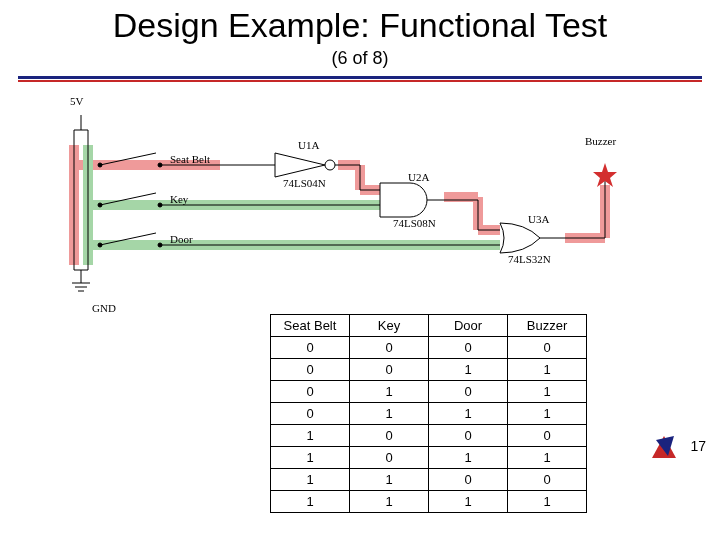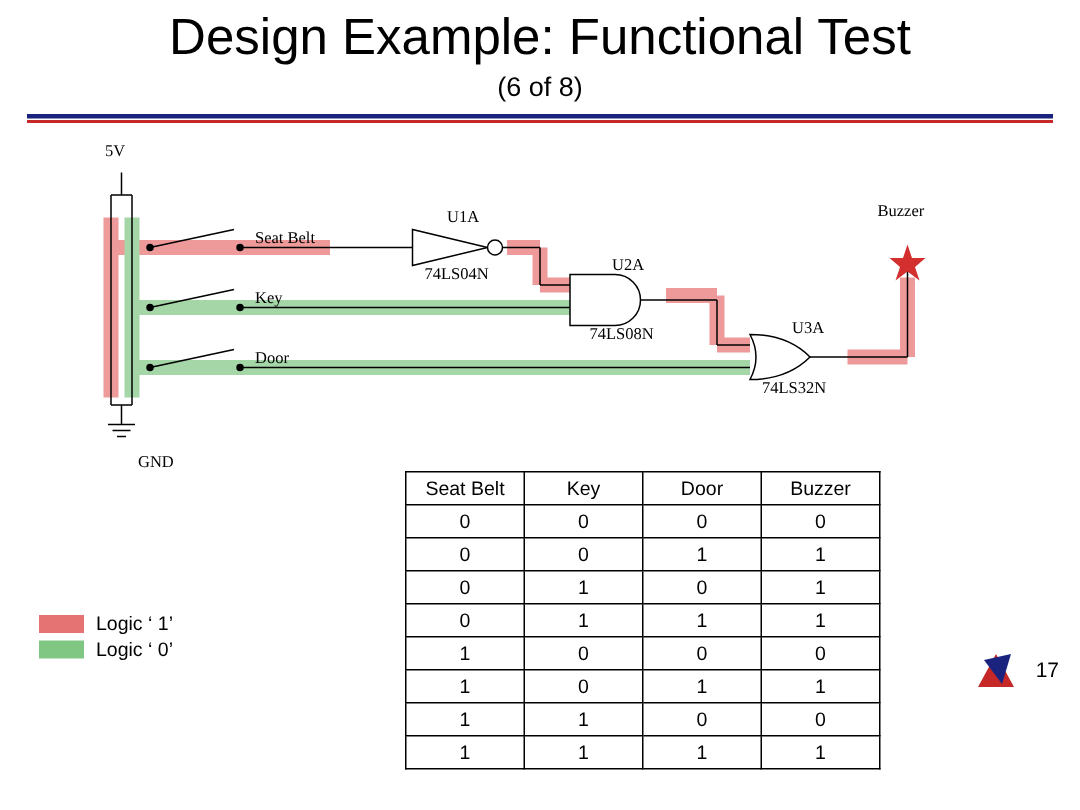--- a/index.html
+++ b/index.html
@@ -272,30 +272,20 @@
         </tr>
         <tr>
           <td>1</td>
           <td>1</td>
           <td>1</td>
           <td>1</td>
         </tr>
       </tbody>
   </table>
 
-  <div class="legend">
-    <div class="legend-row">
-      <span class="swatch sw-red"></span>
-      <span>Logic ‘ 1’</span>
-    </div>
-    <div class="legend-row">
-      <span class="swatch sw-green"></span>
-      <span>Logic ‘ 0’</span>
-    </div>
-  </div>
 
   <div class="star-blob">
     <svg width="30" height="26" viewBox="0 0 30 26">
       <polygon points="2,24 14,2 26,24" fill="#c62828"></polygon>
       <polygon points="6,6 24,2 18,22" fill="#1a237e"></polygon>
     </svg>
   </div>
   <div class="pagenum">17</div>
 
 </div>

